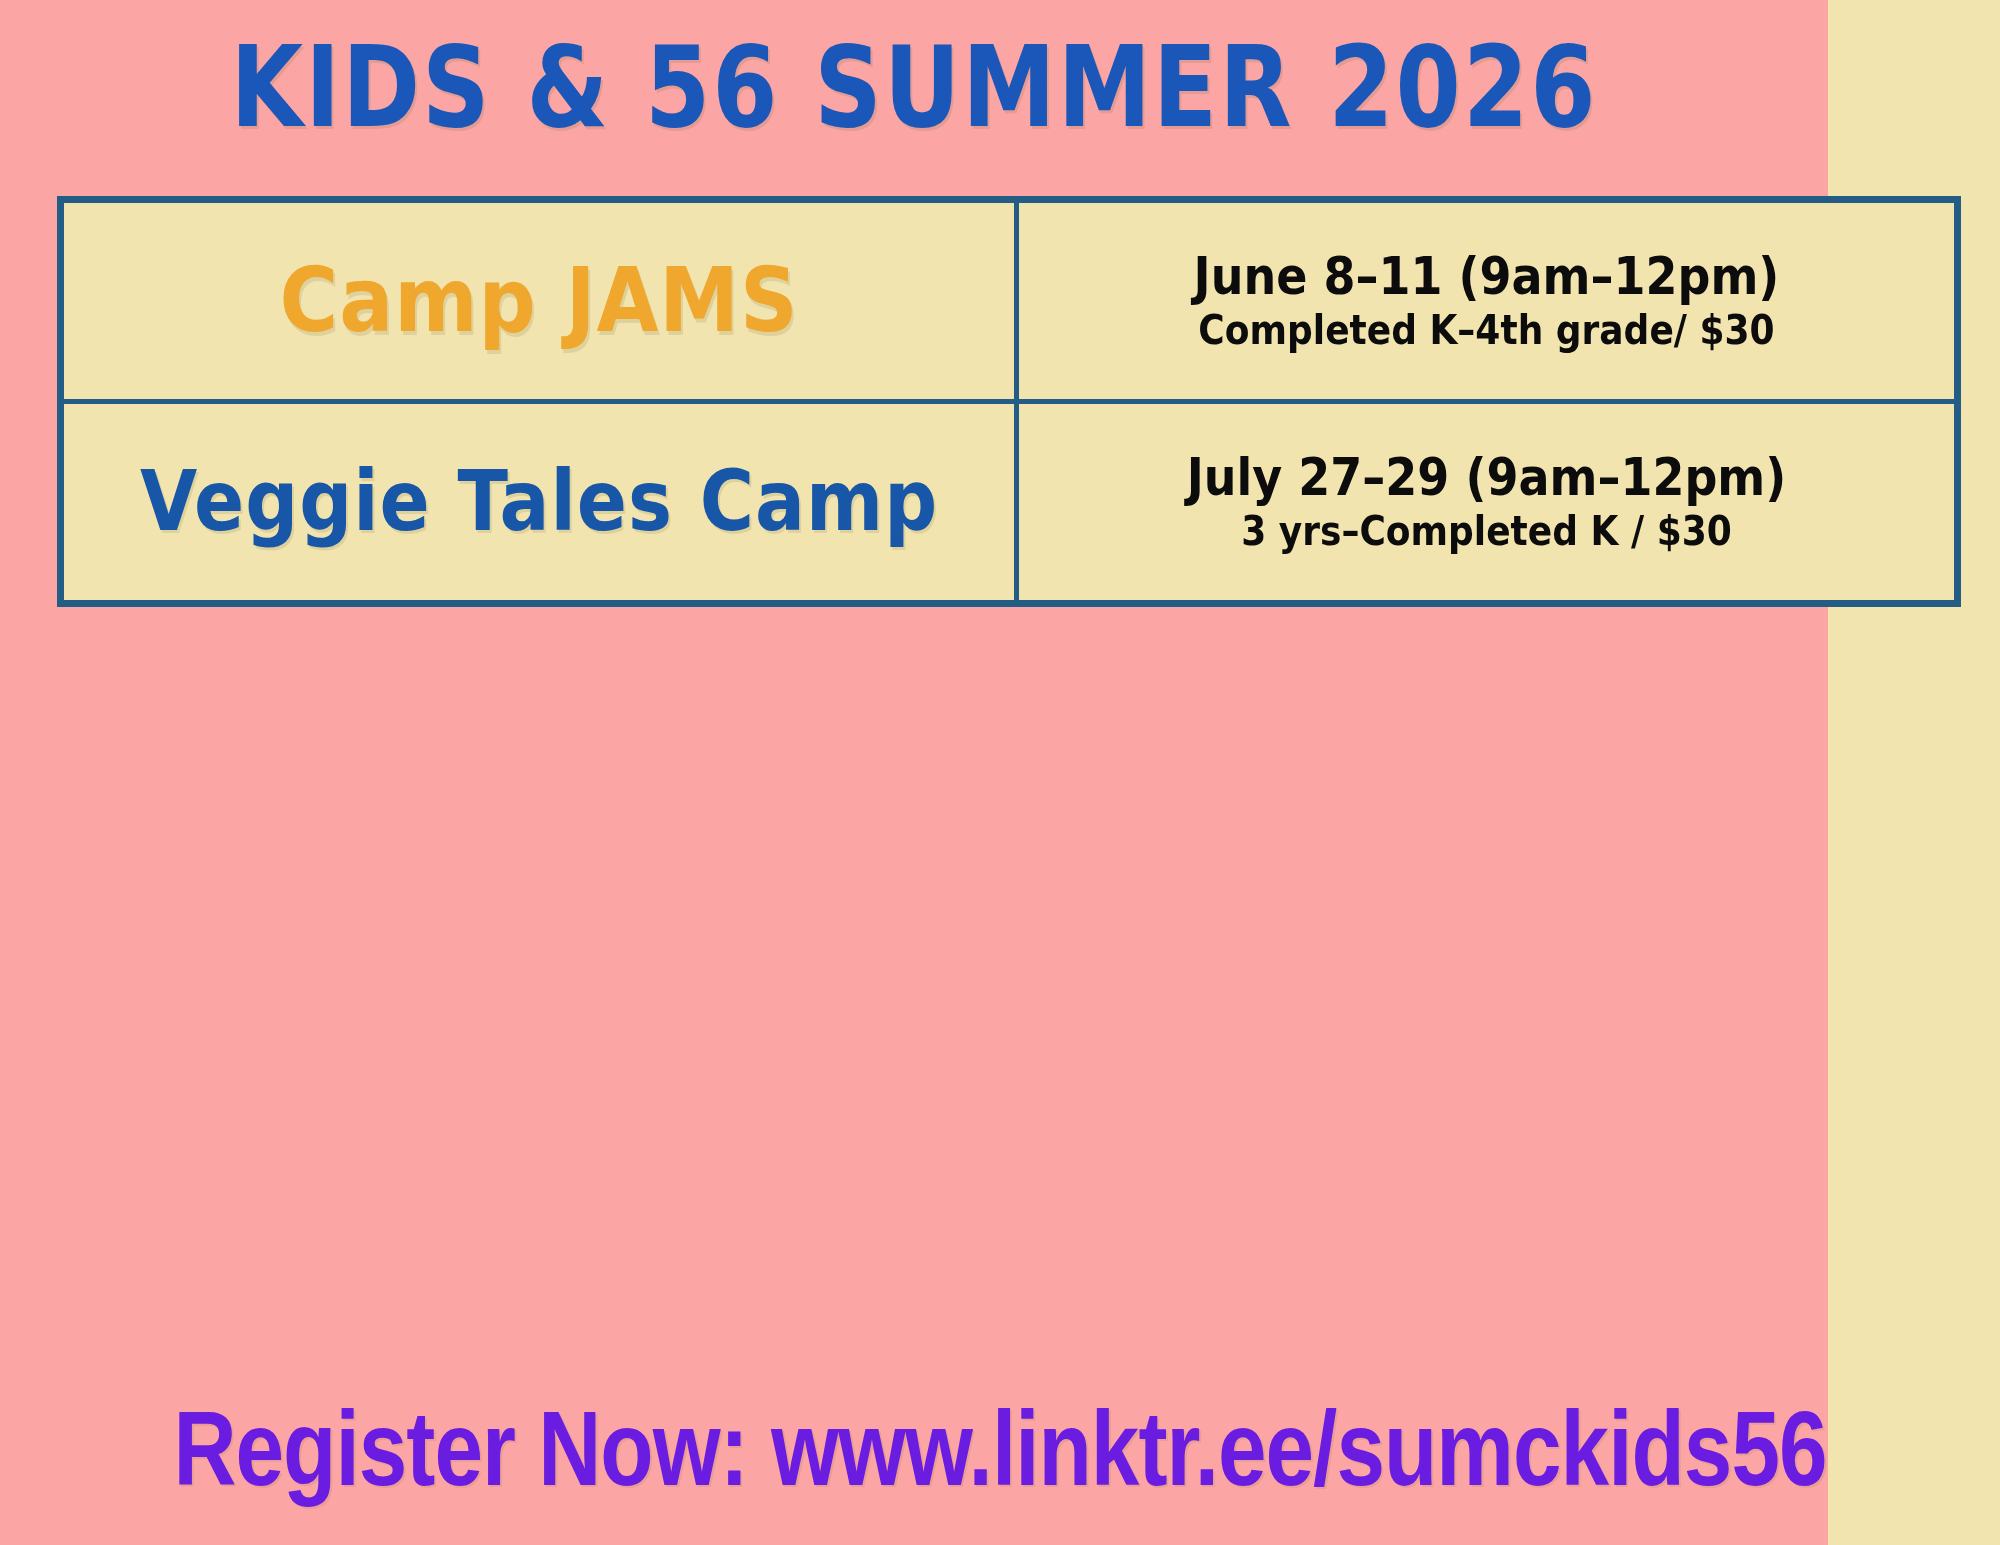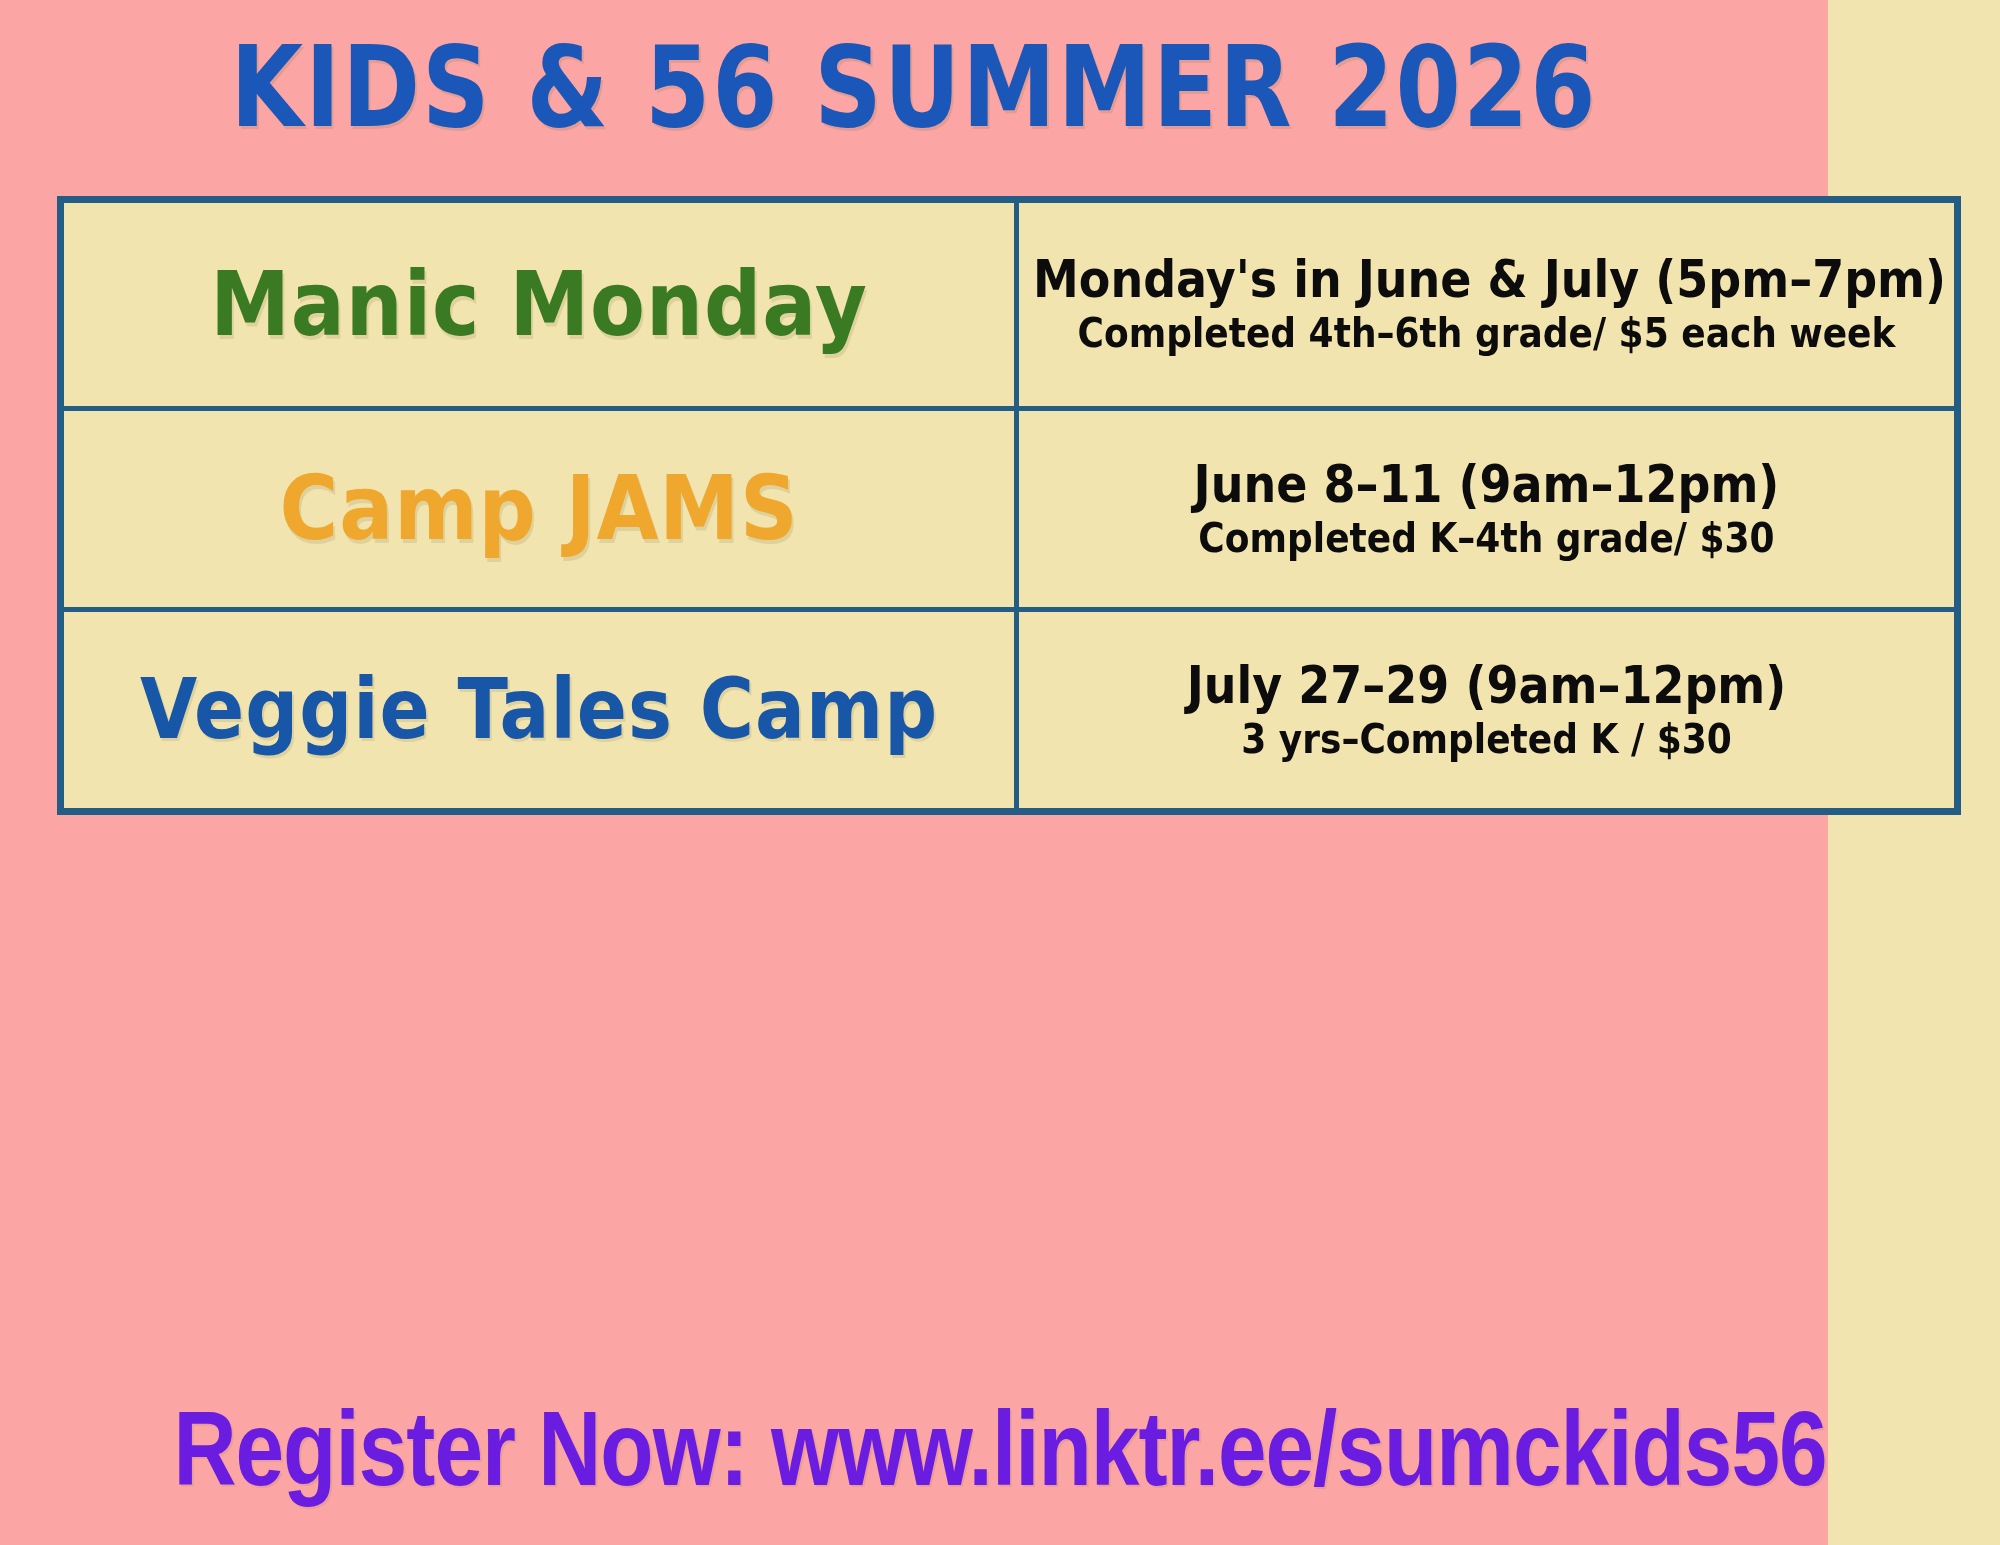--- a/index.html
+++ b/index.html
@@ -128,31 +128,20 @@
 </style>
 </head>
 <body style="background: rgb(242, 228, 174);">
 
 <div class="poster">
 
   <div class="title" style="color: rgb(27, 87, 184);">KIDS &amp; 56 SUMMER 2026</div>
 
   <table class="schedule" style="border-color: rgb(35, 93, 133);">
     <tbody>
-      <tr class="row-1">
-        <td class="col-name" style="border-color: rgb(35, 93, 133);">
-          <div class="pname sz-lg" style="color: rgb(58, 122, 34);">Manic Monday</div>
-        </td>
-        <td class="col-detail" style="border-color: rgb(35, 93, 133);">
-          <div class="detail">
-            <div class="l1">Monday's in June &amp; July (5pm–7pm)</div>
-            <div class="l2">Completed 4th–6th grade/ $5 each week</div>
-          </div>
-        </td>
-      </tr>
 
 
       <tr class="row-3">
         <td class="col-name" style="border-color: rgb(35, 93, 133);">
           <div class="pname sz-lg" style="color: rgb(239, 167, 46);">Camp JAMS</div>
         </td>
         <td class="col-detail" style="border-color: rgb(35, 93, 133);">
           <div class="detail">
             <div class="l1">June 8–11 (9am–12pm)</div>
             <div class="l2">Completed K–4th grade/ $30</div>

